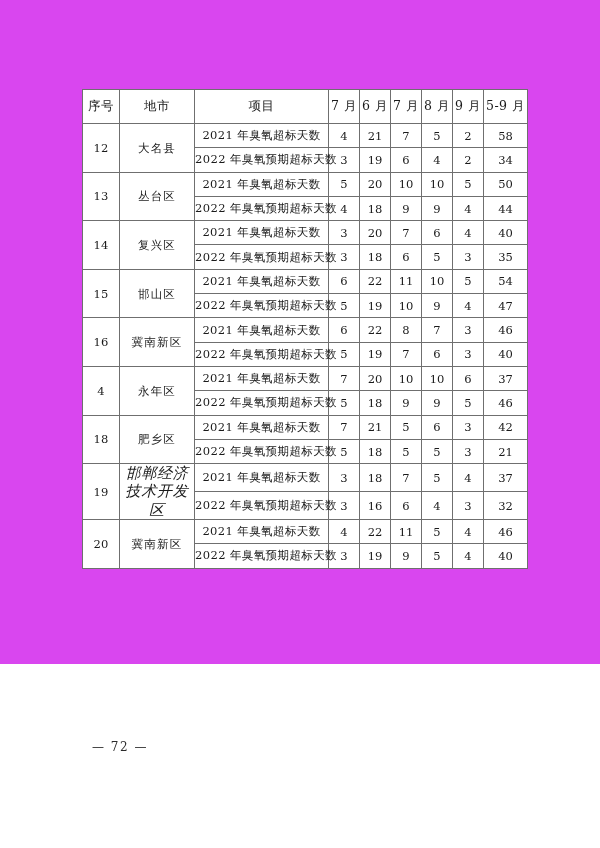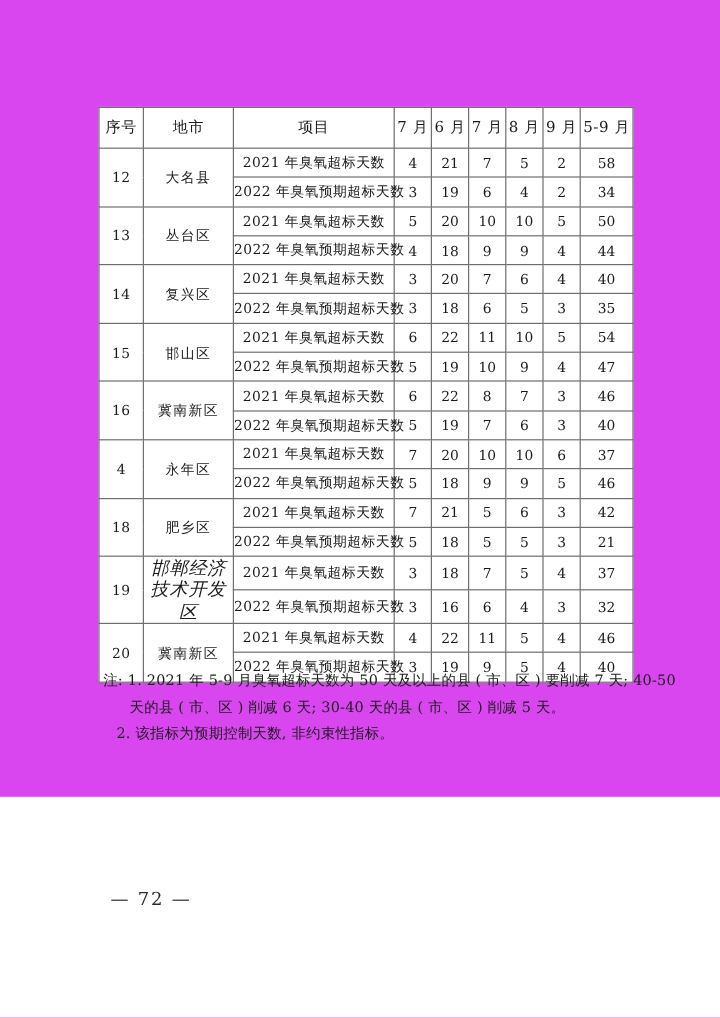--- a/index.html
+++ b/index.html
@@ -99,21 +99,21 @@
   }
   .note-line { white-space: nowrap; }
   .note-line.indent { padding-left: 22px; }
   .note-line.second { padding-left: 11px; }
 
   
   .page-number {
     position: absolute;
     left: 92px;
     top: 740px;
-    font-size: 15px;
+    font-size: 12px;
     letter-spacing: 1.5px;
     color: #2a2a2a;
   }
 </style>
 </head>
 <body>
 
 <div class="page">
 
   <div class="table-wrap">
@@ -320,21 +320,16 @@
             <td class="c-num">19</td>
             <td class="c-num">9</td>
             <td class="c-num">5</td>
             <td class="c-num">4</td>
             <td class="c-num">40</td>
           </tr>
         </tbody>
     </table>
   </div>
 
-  <div class="notes">
-    <div class="note-line">注: 1. 2021 年 5-9 月臭氧超标天数为 50 天及以上的县 ( 市、区 ) 要削减 7 天; 40-50</div>
-    <div class="note-line indent">天的县 ( 市、区 ) 削减 6 天; 30-40 天的县 ( 市、区 ) 削减 5 天。</div>
-    <div class="note-line second">2. 该指标为预期控制天数, 非约束性指标。</div>
-  </div>
 
   <div class="page-number">— 72 —</div>
 
 </div>
 
 </body></html>

